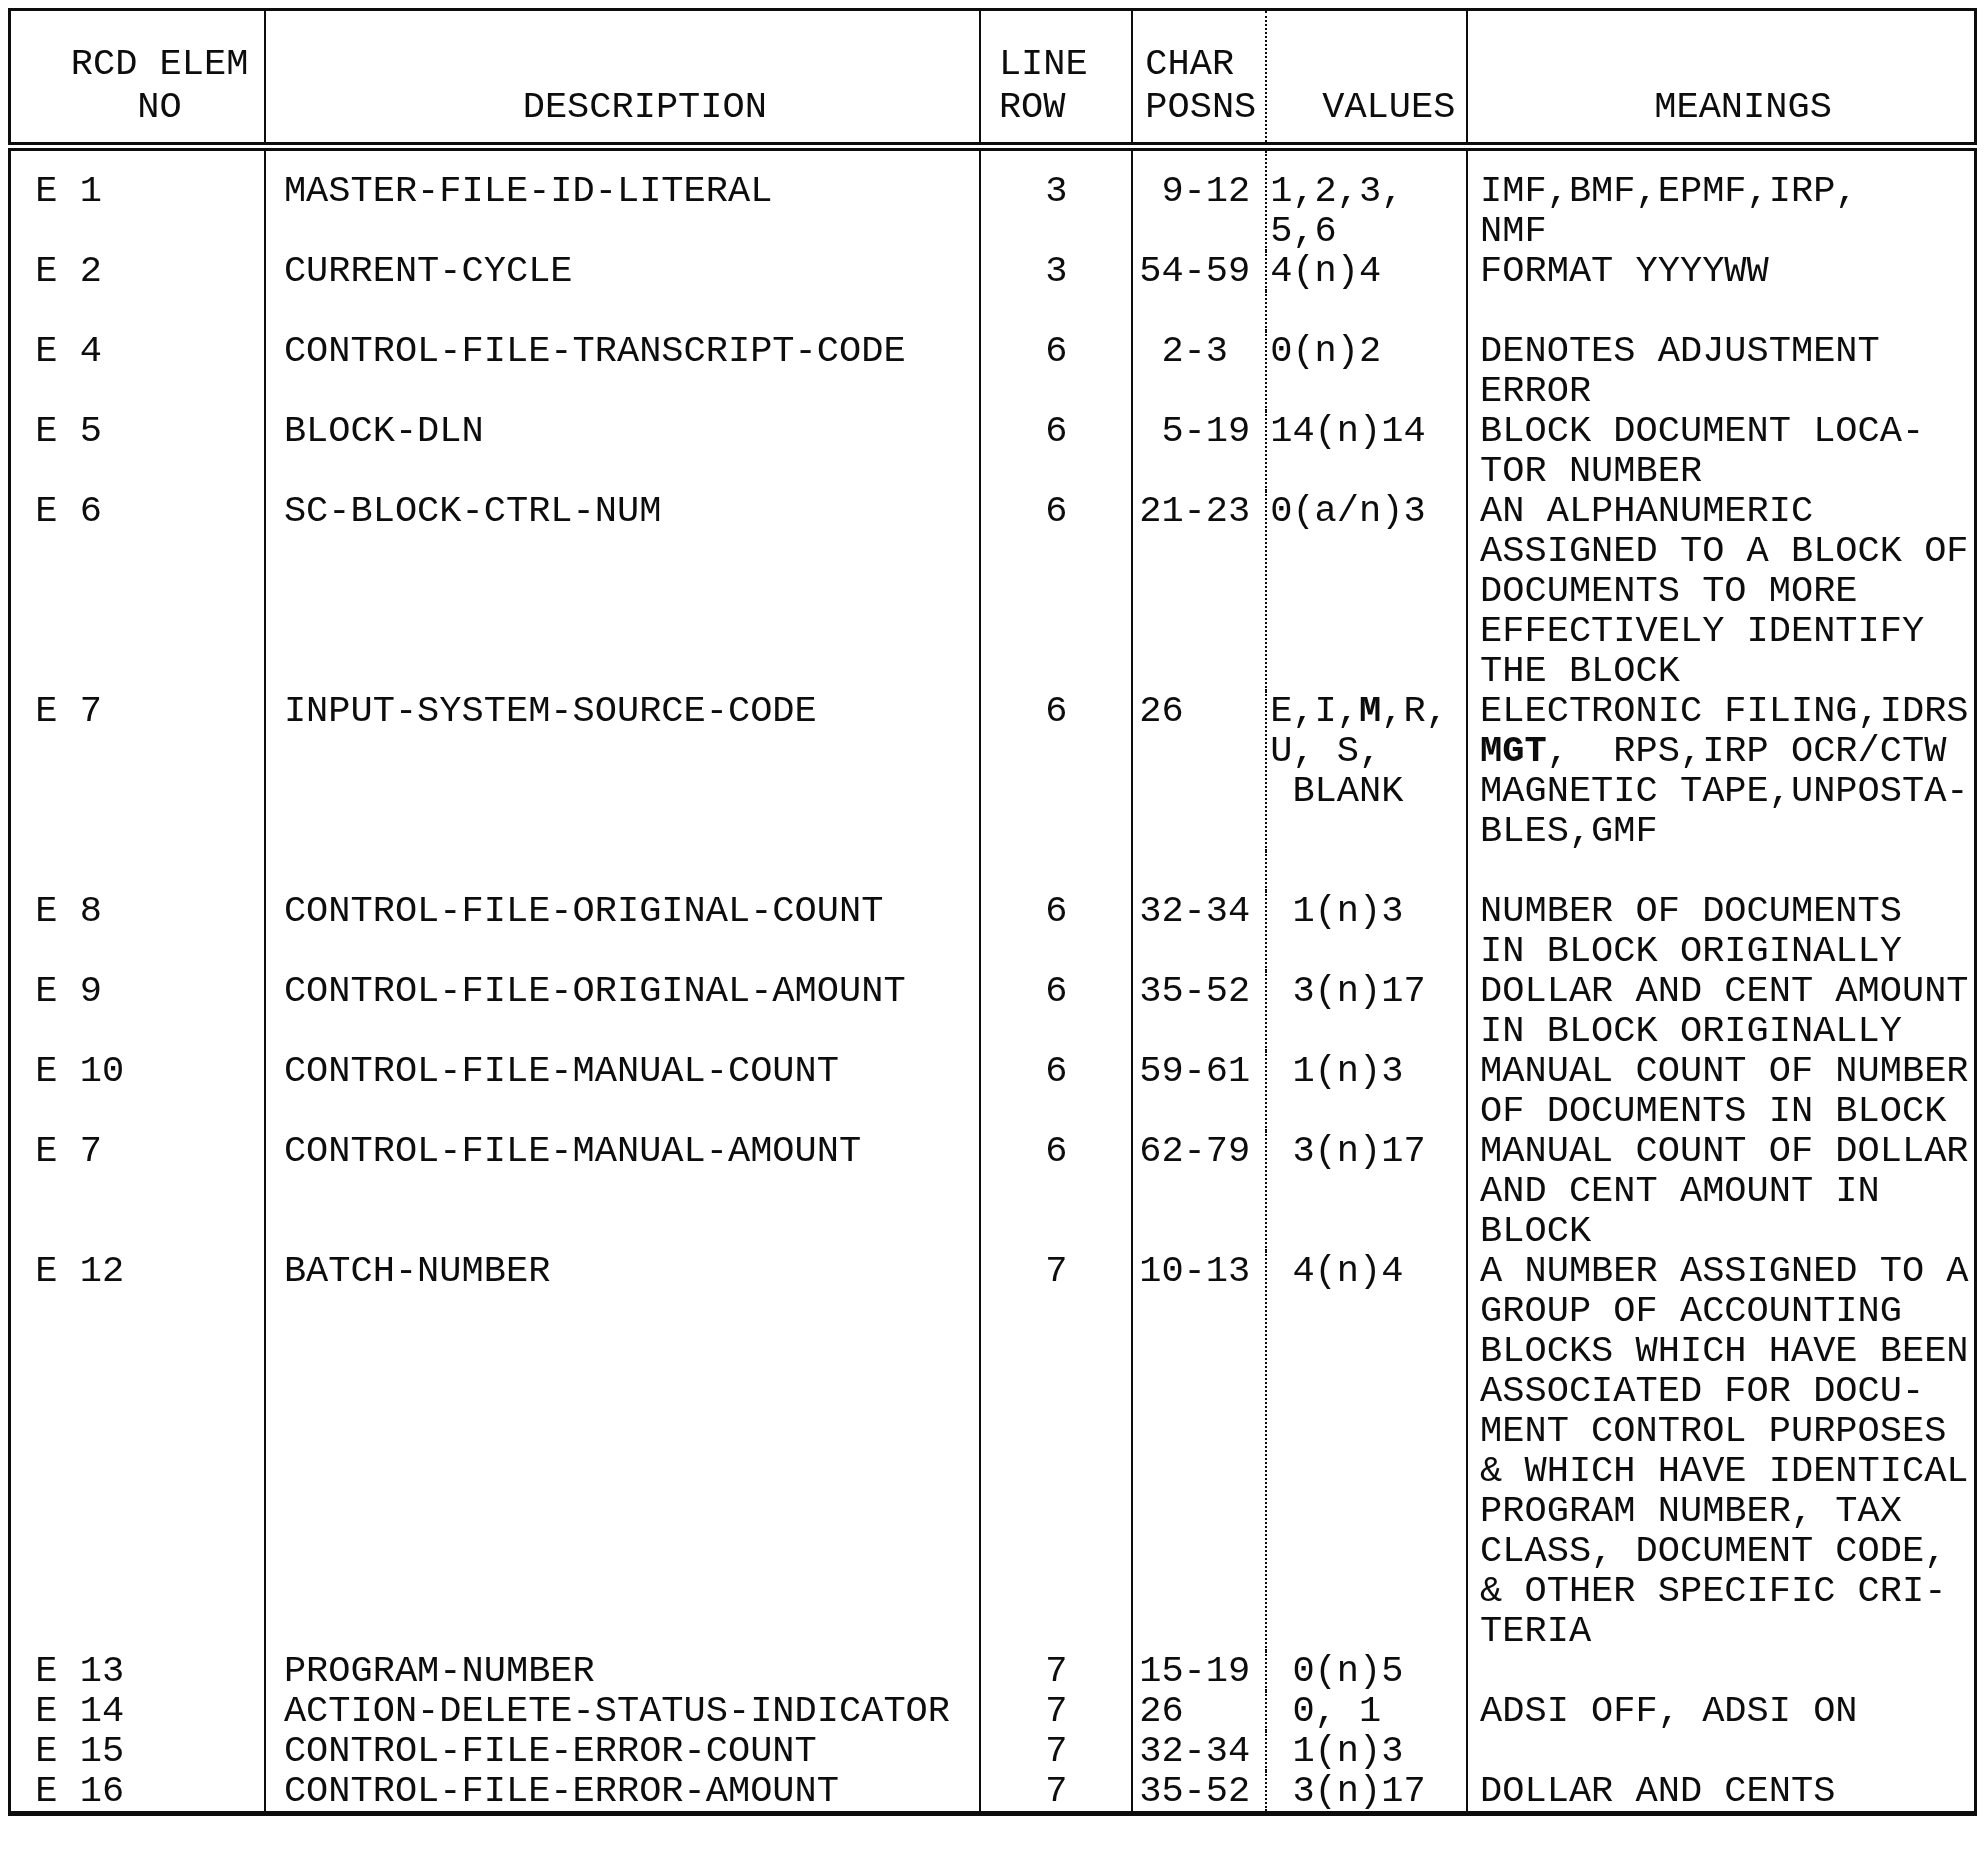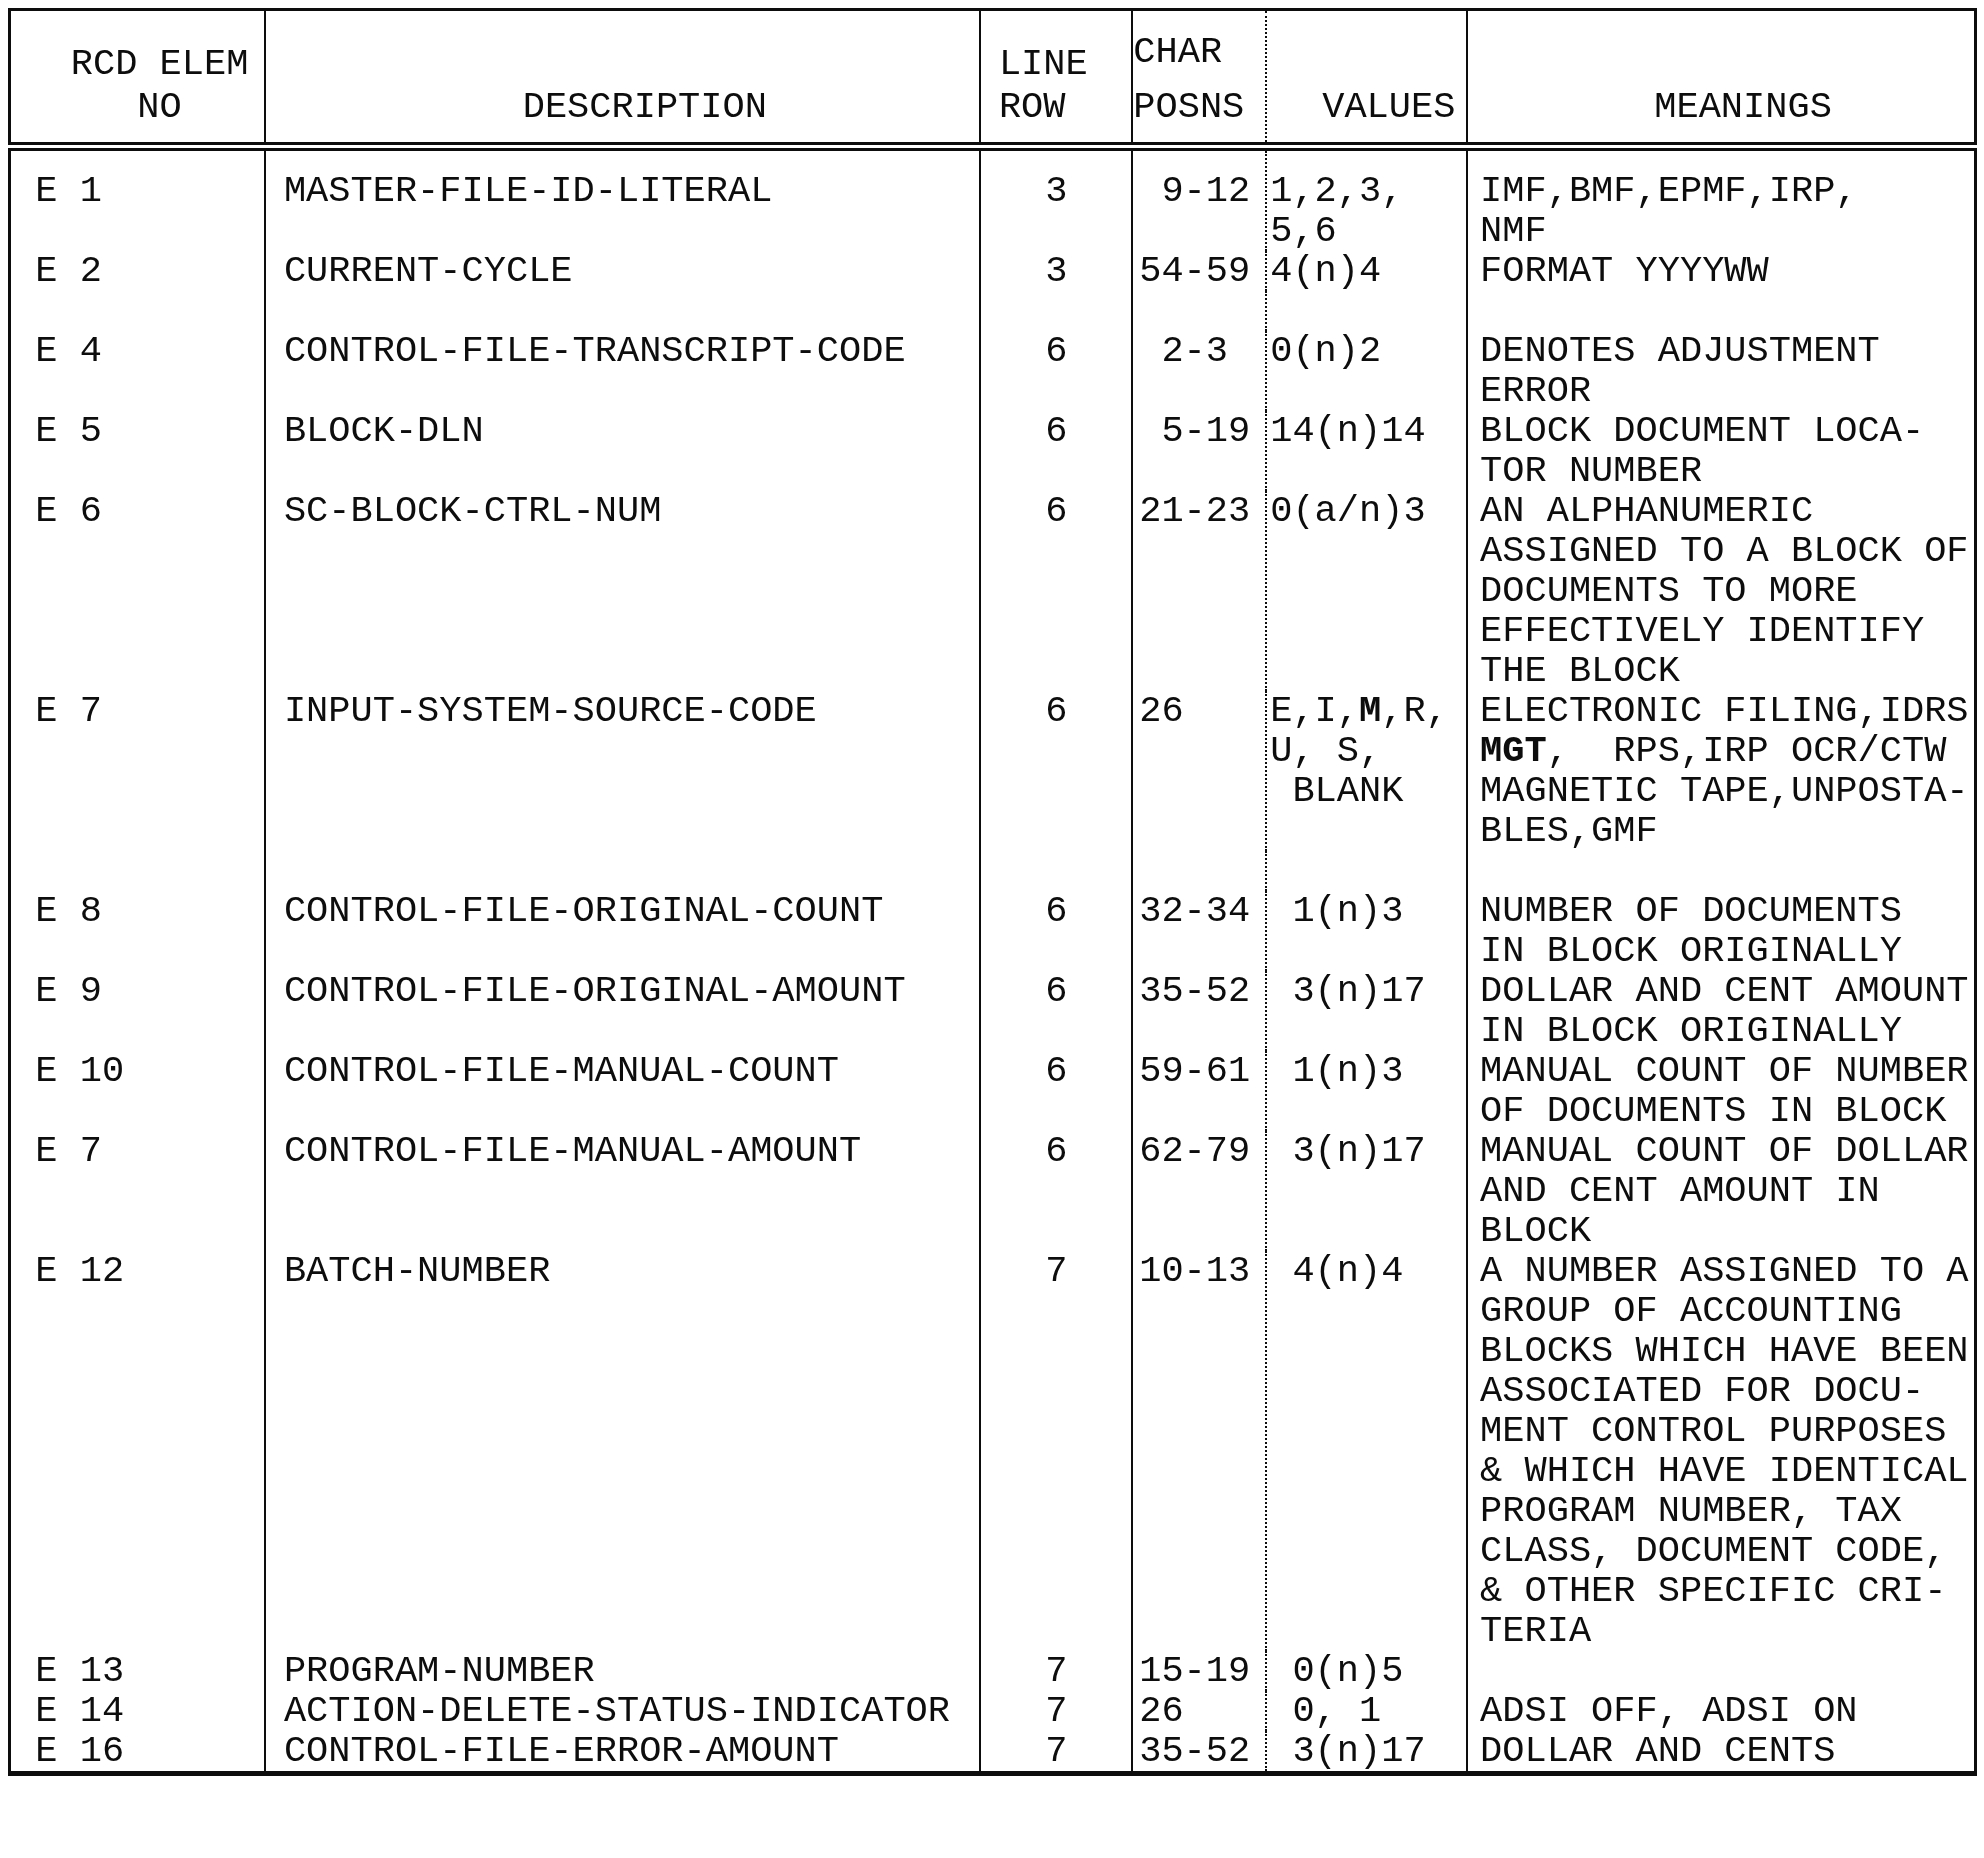--- a/index.html
+++ b/index.html
@@ -36,21 +36,21 @@
   
   thead td{
     height:118px;
     vertical-align:bottom;
     padding-bottom:13.7px;
     border-bottom:9.8px double var(--ink);
   }
   .hline{height:43px;line-height:43px;white-space:pre;padding-left:44px;}
   .h-elem-no,.h-description,.h-values,.h-meanings{text-align:center;}
   .h-line-row .hline{padding-left:17.6px;}
-  .h-char-posns .hline{padding-left:0;margin-top:12px;}
+  .h-char-posns .hline{padding-left:12px;}
   
   tbody tr:first-child td{padding-top:19.6px;}
   .line{height:40px;line-height:40px;white-space:pre;}
   .c-elem-no .line{padding-left:24.5px;}
   .c-description .line{padding-left:17.6px;}
   .c-line-row{text-align:center;}
   .c-char-posns .line{padding-left:5.9px;}
   .c-values .line{padding-left:2.9px;}
   .c-meanings .line{padding-left:11.8px;}
   tr.spacer td{height:40px;}
@@ -391,20 +391,38 @@
           </td>
           <td class="c c-values">
             <div class="line"> 0, 1</div>
           </td>
           <td class="c c-meanings">
             <div class="line">ADSI OFF, ADSI ON</div>
           </td>
         </tr>
         <tr>
           <td class="c c-elem-no">
+            <div class="line">E 15</div>
+          </td>
+          <td class="c c-description">
+            <div class="line">CONTROL-FILE-ERROR-COUNT</div>
+          </td>
+          <td class="c c-line-row">
+            <div class="line">7</div>
+          </td>
+          <td class="c c-char-posns">
+            <div class="line">32-34</div>
+          </td>
+          <td class="c c-values">
+            <div class="line"> 1(n)3</div>
+          </td>
+          <td class="c c-meanings"></td>
+        </tr>
+        <tr>
+          <td class="c c-elem-no">
             <div class="line">E 16</div>
           </td>
           <td class="c c-description">
             <div class="line">CONTROL-FILE-ERROR-AMOUNT</div>
           </td>
           <td class="c c-line-row">
             <div class="line">7</div>
           </td>
           <td class="c c-char-posns">
             <div class="line">35-52</div>

